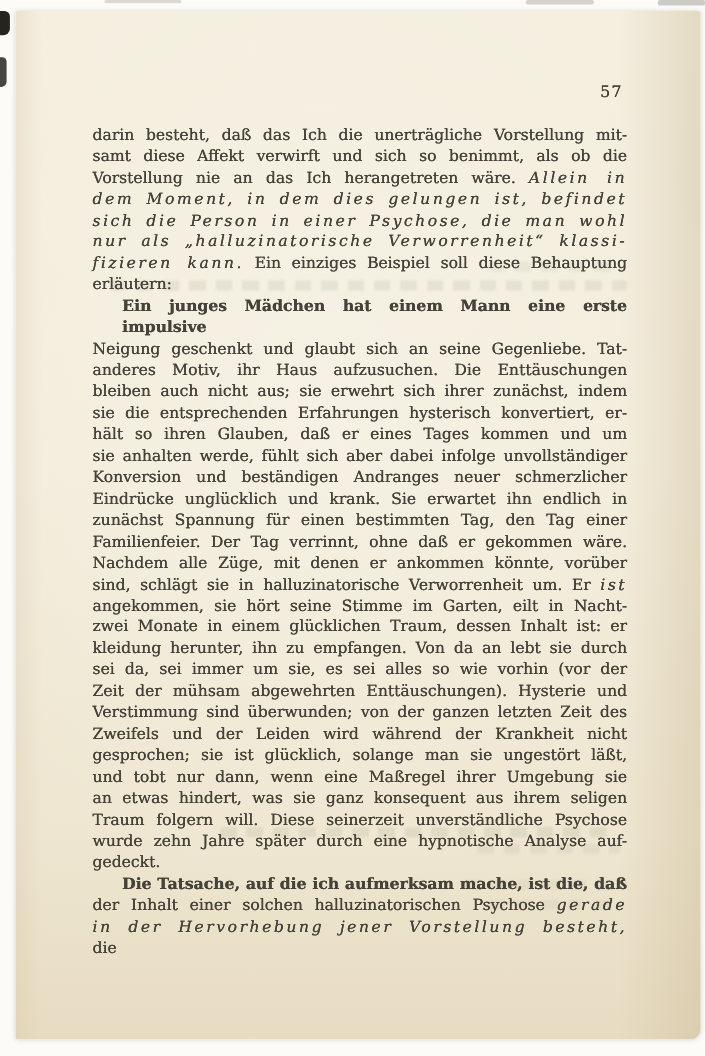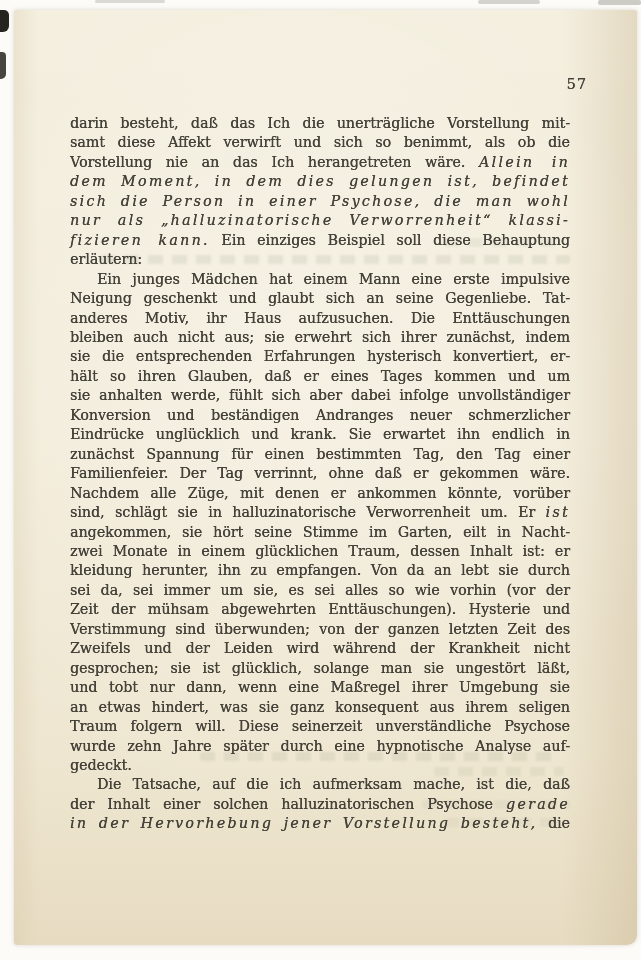--- a/index.html
+++ b/index.html
@@ -31,33 +31,33 @@
   .page{
     position:absolute;left:14px;top:10px;width:623px;height:935px;
     background:
       radial-gradient(ellipse 90% 70% at 45% 40%, rgba(255,255,255,0.25), rgba(255,255,255,0) 70%),
       linear-gradient(90deg, rgba(205,185,150,0.22) 0, rgba(205,185,150,0) 4%, rgba(205,185,150,0) 88%, rgba(190,168,128,0.30) 100%),
       linear-gradient(180deg, #f4efdf 0, var(--paper) 45%, #eee6d0 80%, var(--paper-edge) 100%);
     border-radius:2px 2px 10px 3px;
     box-shadow:0 0 4px rgba(120,110,90,0.25);
   }
   .pagenum{
-    position:absolute;top:66px;right:50px;
+    position:absolute;top:66px;right:71px;
     font-size:14.5px;color:var(--ink);
     letter-spacing:1px;
     text-shadow:0.2px 0 0 currentColor;
   }
   .text{
     position:absolute;left:56px;top:104px;width:500px;
     font-size:14.2px;line-height:19.45px;color:var(--ink);
     text-shadow:0.2px 0 0 currentColor;
   }
-  .line{text-align:justify;text-align-last:justify;-moz-text-align-last:justify;}
+  .line{text-align:justify;text-align-last:justify;margin-left:14px;-moz-text-align-last:justify;}
   .line.end{text-align-last:left;-moz-text-align-last:left;}
-  .line.ind{padding-left:27px;}
+  .line.ind{padding-left:27px;font-weight:bold;}
   .sperr{letter-spacing:2.3px;word-spacing:1.5px;font-style:italic;}
   
   .ghost{
     position:absolute;height:9px;
     background:repeating-linear-gradient(90deg, var(--ghost) 0 15px, rgba(0,0,0,0) 15px 24px);
     filter:blur(0.8px);
     border-radius:3px;
     opacity:.8;
   }
   .g1{left:86px;top:245px;width:470px;}

